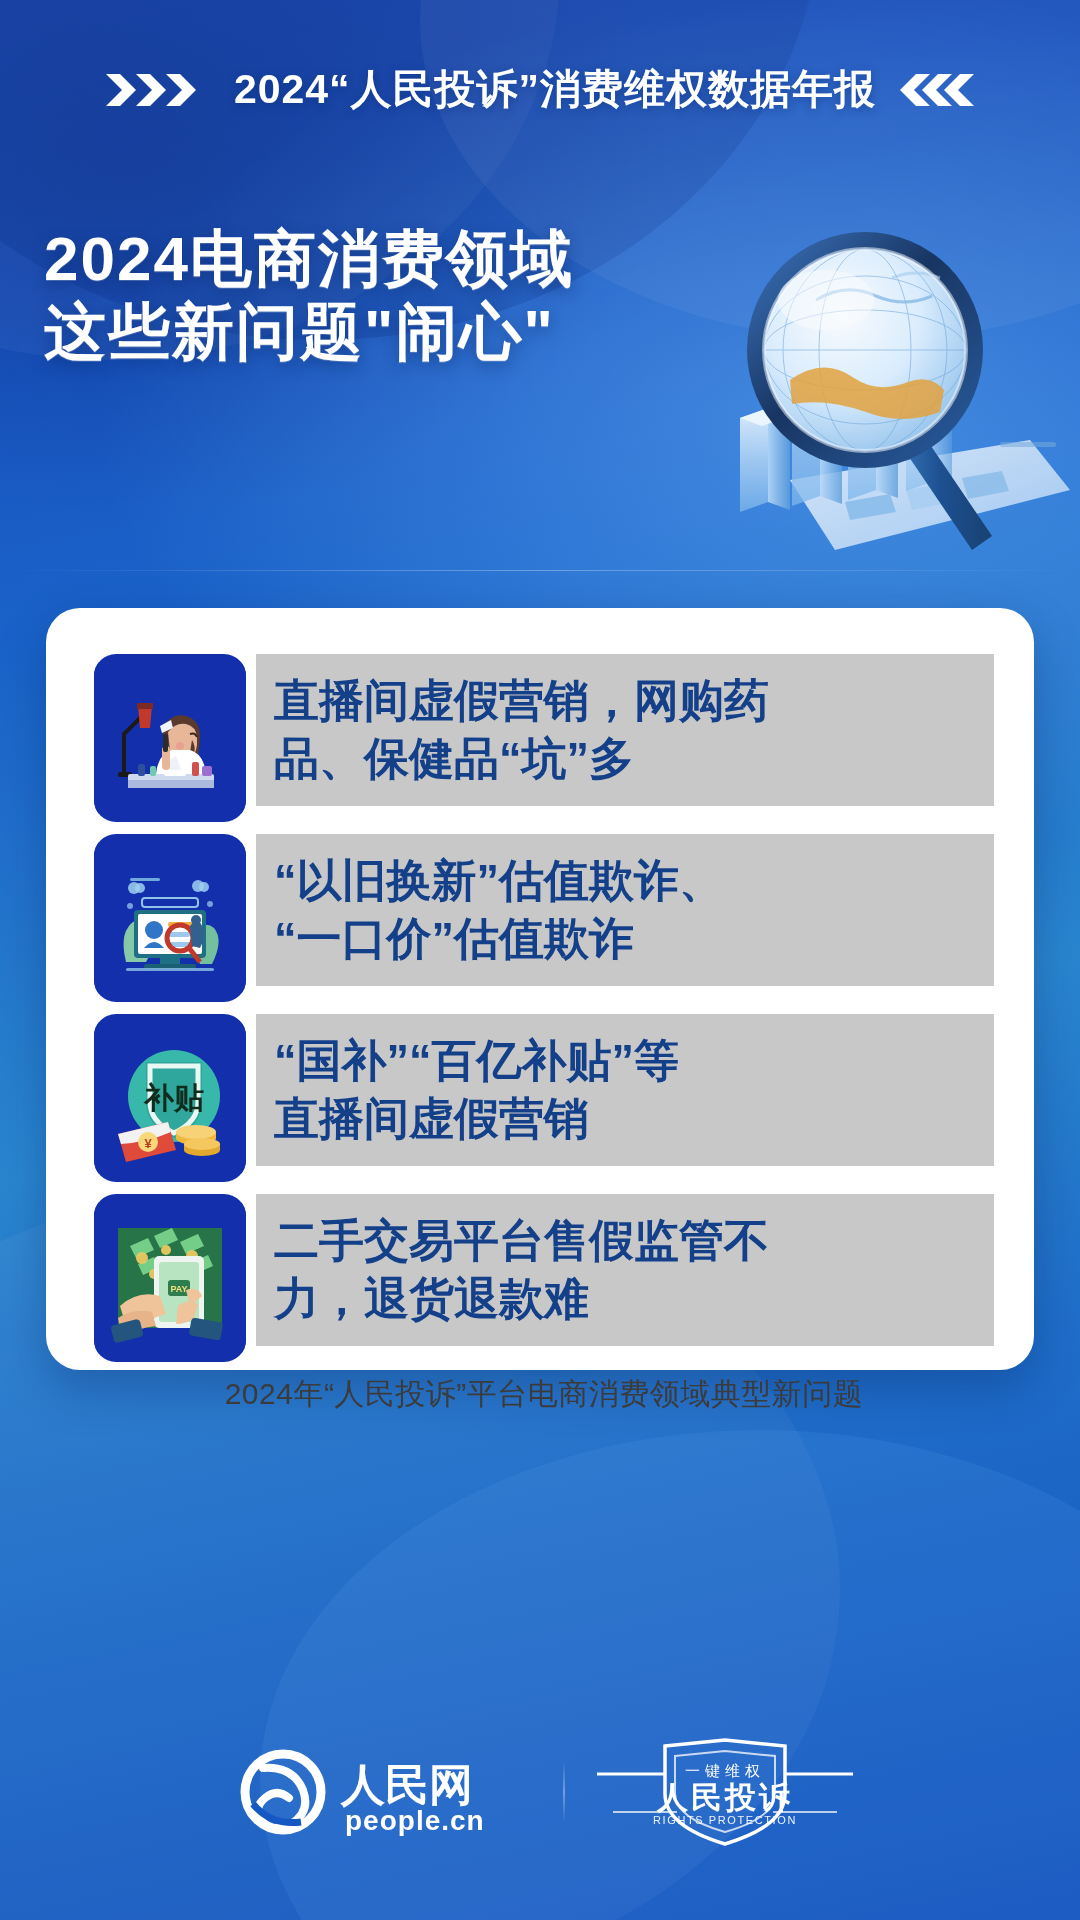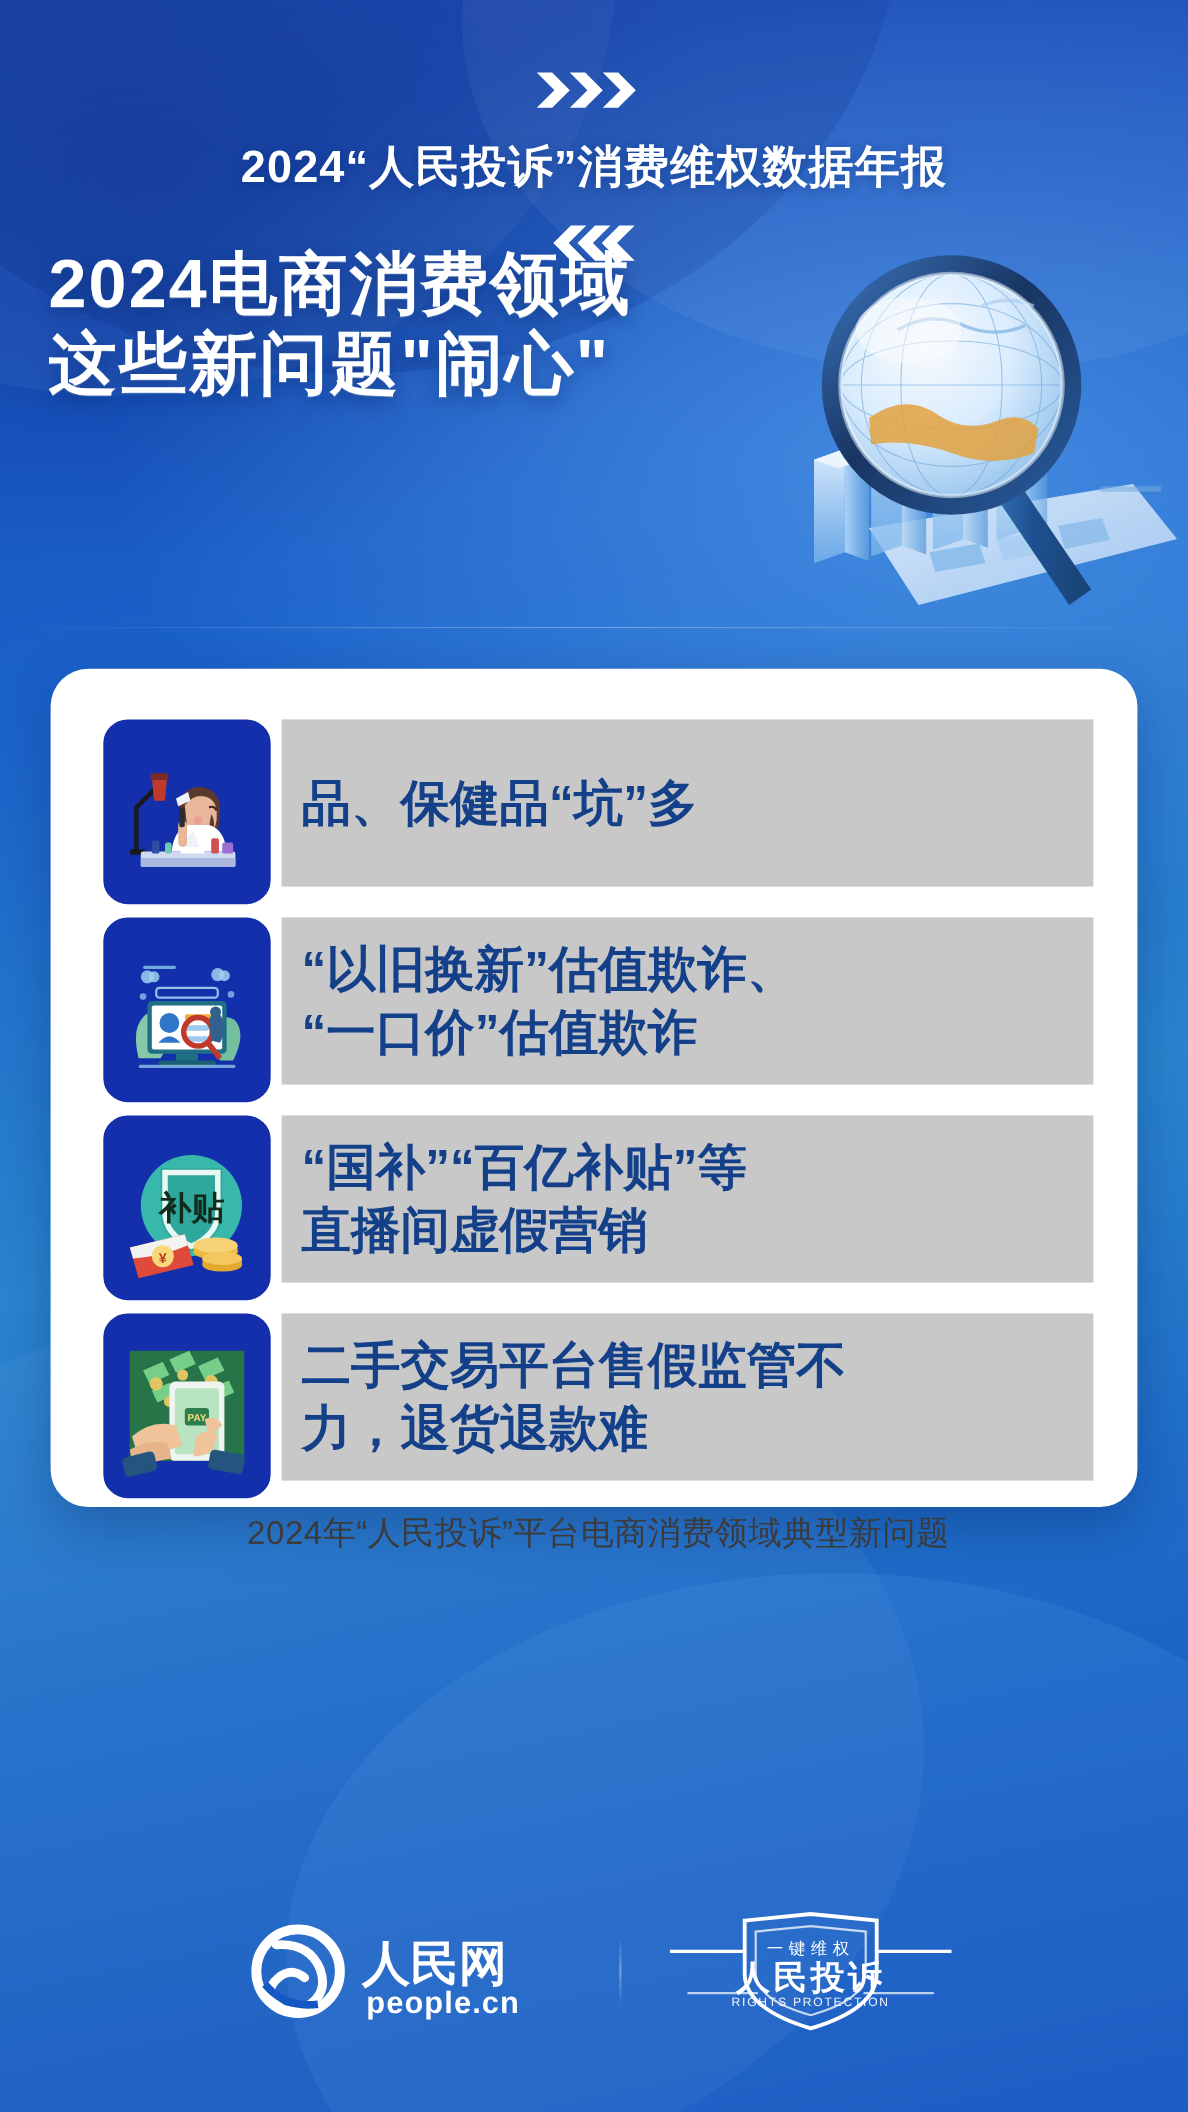--- a/index.html
+++ b/index.html
@@ -32,21 +32,20 @@
   .hline{
     position:absolute; left:0; right:0; height:1px;
     background:linear-gradient(90deg,rgba(255,255,255,0),rgba(255,255,255,.30),rgba(255,255,255,0));
   }
 
   
   .header{
     position:absolute; top:62px; left:0; right:0;
     display:flex; align-items:center; justify-content:center; gap:22px;
     z-index:6;
-    flex-direction:column;
   }
   .chev{ display:flex; align-items:center; }
   .chev svg{ display:block; }
   .header-title{
     color:#ffffff;
     font-size:41px;
     font-weight:bold;
     letter-spacing:1px;
     white-space:nowrap;
     text-shadow:0 2px 10px rgba(0,40,110,.45);
@@ -118,21 +117,21 @@
     margin-top:12px;
     color:#3b3b3b;
     font-size:30px;
     letter-spacing:.5px;
     text-align:center;
   }
 
   
   .footer{
     position:absolute; left:0; right:0; bottom:72px;
-    display:flex; align-items:center; justify-content:center; gap:38px;
+    display:flex; align-items:center; justify-content:center; gap:26px;
     z-index:6;
     padding-left:16px;
   }
   .footer svg{ display:block; }
   .divider-dot{
     width:2px; height:62px;
     background:linear-gradient(180deg,rgba(255,255,255,0),rgba(255,255,255,.35),rgba(255,255,255,0));
   }
 </style>
 </head>
@@ -283,20 +282,21 @@
 
         <rect x="44" y="102" width="7" height="12" rx="2" fill="#2e4f9e"></rect>
         <rect x="56" y="104" width="6" height="10" rx="2" fill="#6fc8b0"></rect>
         <rect x="98" y="100" width="7" height="14" rx="2" fill="#d05050"></rect>
         <rect x="108" y="104" width="10" height="10" rx="2" fill="#9b6fd0"></rect>
         <rect x="70" y="108" width="22" height="6" rx="2" fill="#ffffff"></rect>
       </svg>
     </div>
     <div class="rowtext">
       <div>
+        <span>直播间虚假营销，网购药</span>
         <span>品、保健品“坑”多</span>
       </div>
     </div>
   </div>
 
   <div class="row">
     <div class="tile">
       <svg viewBox="0 0 152 152">
         <rect width="152" height="152" fill="#132fab"></rect>
 

